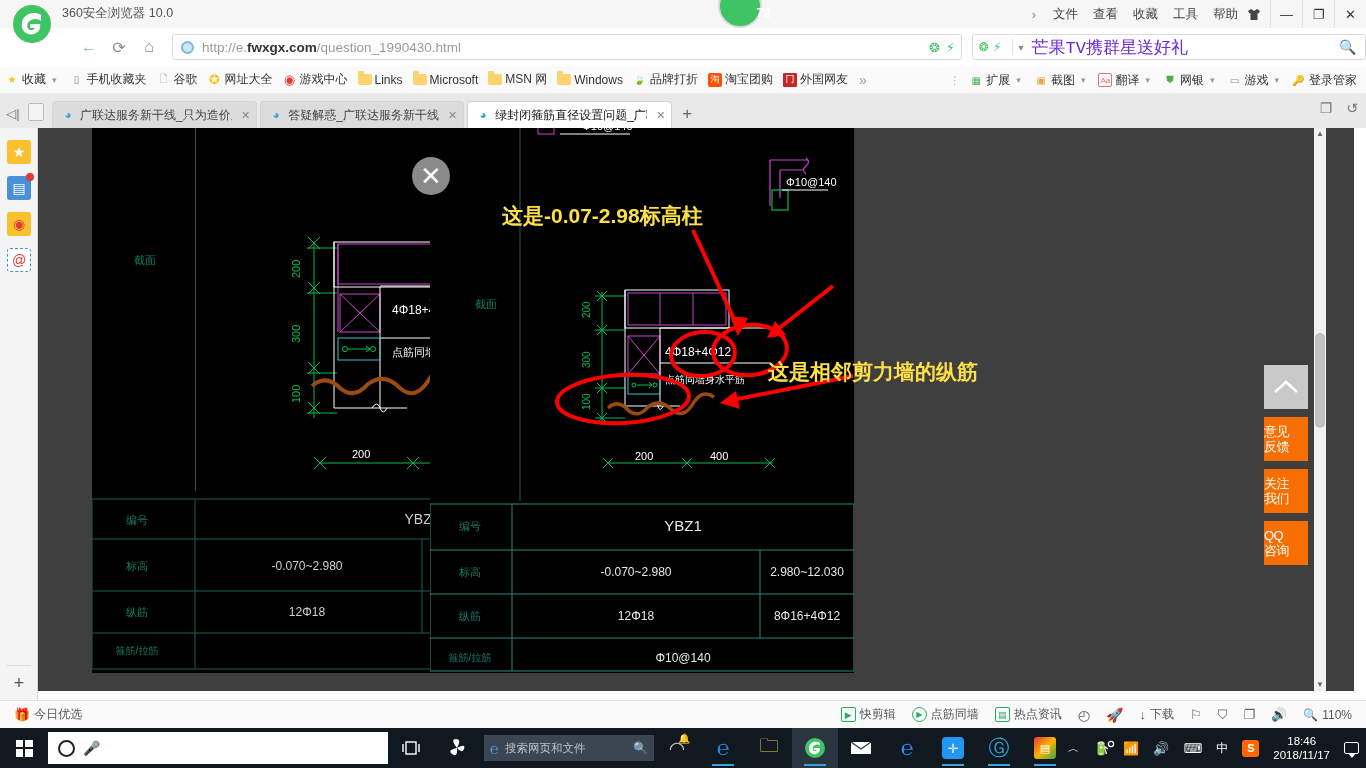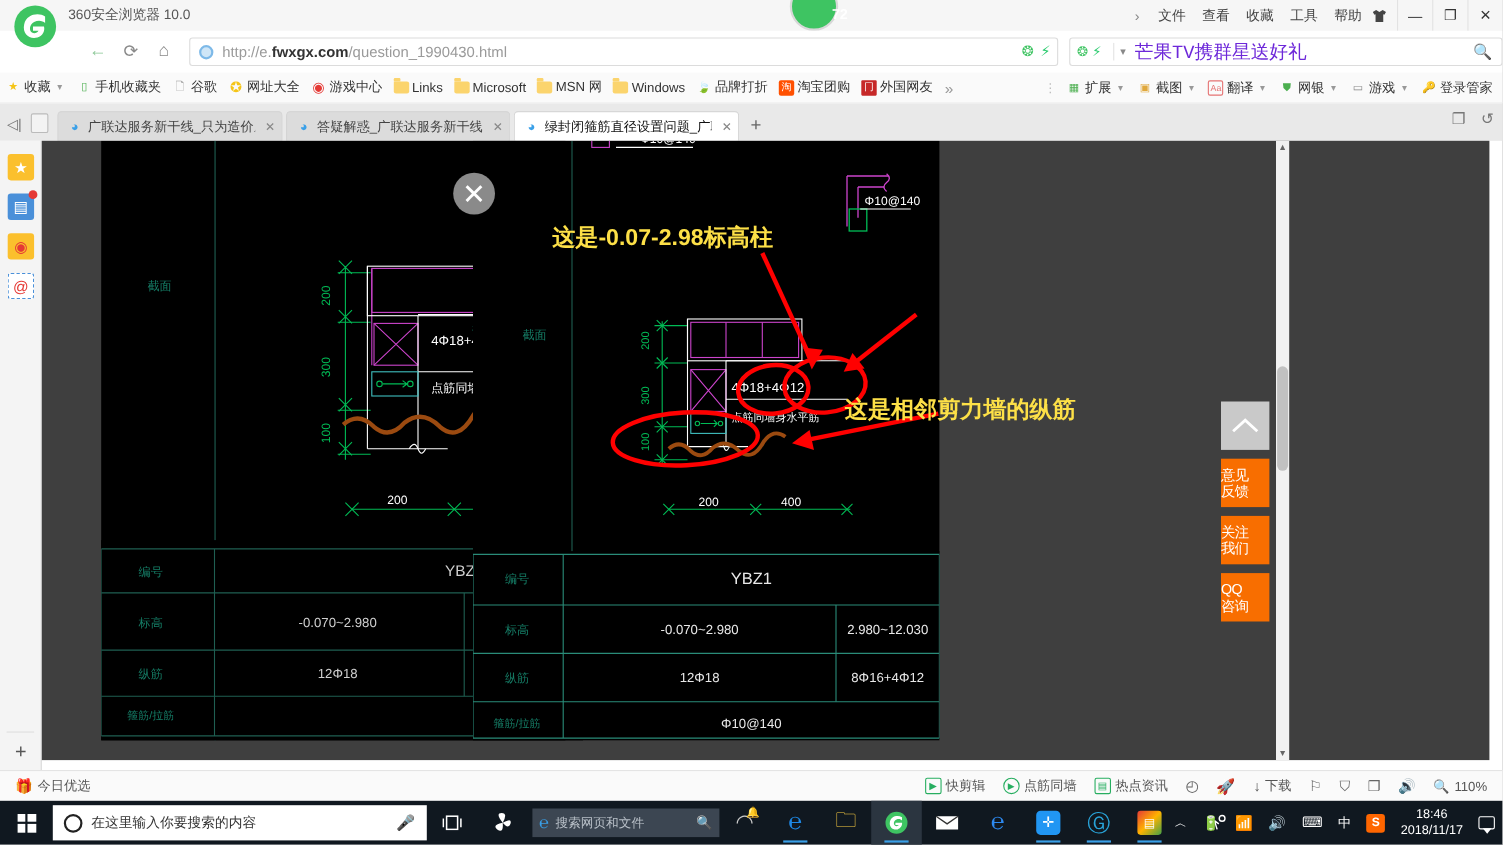--- a/index.html
+++ b/index.html
@@ -2,21 +2,21 @@
 <html><head>
 <meta charset="utf-8">
 <style>
   * { box-sizing: border-box; margin: 0; padding: 0; }
   html, body {
     width: 1366px; height: 768px;
     overflow: hidden;
     font-family: "Liberation Sans", "DejaVu Sans", sans-serif;
     background: #fff;
   }
-  #app { position: relative; width: 1172px; height: 768px; }
+  #app { position: relative; width: 1326px; height: 768px; }
 
   
   .titlebar {
     position: absolute; top: 0; left: 0; width: 1366px; height: 28px;
     background: #f6f6f6;
   }
   .brand-logo {
     position: absolute; left: 10px; top: 2px; width: 44px; height: 44px;
     z-index: 40;
   }
@@ -783,21 +783,20 @@
     <div class="start">
       <span class="win-logo">
           <i></i>
           <i></i>
           <i></i>
           <i></i>
         </span>
     </div>
     <div class="tb-search">
       <span class="circ"></span>
-      <span class="txt">在这里输入你要搜索的内容</span>
       <span style="color:#333;font-size:14px;">🎤</span>
     </div>
     <div class="tb-icon">
       <svg width="18" height="14" viewBox="0 0 18 14">
         <rect x="4" y="1" width="10" height="12" fill="none" stroke="#fff" stroke-width="1.4"></rect>
         <path d="M1 3 L1 11 M17 3 L17 11" stroke="#fff" stroke-width="1.4"></path>
       </svg>
     </div>
     <div class="tb-icon">
       <svg width="22" height="20" viewBox="0 0 22 20">

